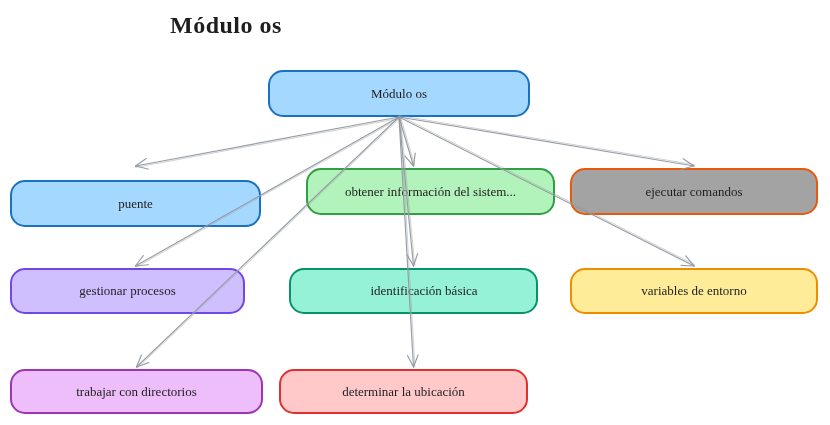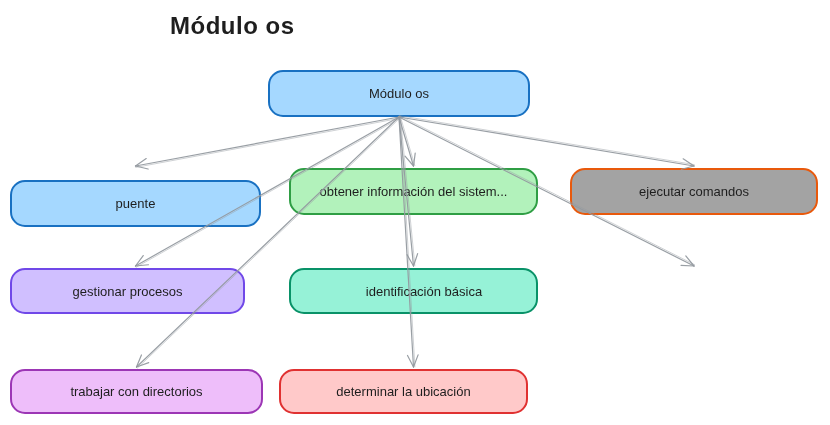--- a/index.html
+++ b/index.html
@@ -1,21 +1,21 @@
 <!DOCTYPE html>
 <html><head>
 <meta charset="utf-8">
 <style>
   html,body{margin:0;padding:0;background:#ffffff;}
   #canvas{
     position:relative;
     width:830px;height:425px;
     background:#ffffff;
     overflow:hidden;
-    font-family:Liberation Sans, sans-serif;
+    font-family:Liberation Serif, serif;
   }
   #diagram-title{
     position:absolute;
     left:170px;top:12px;
     font-size:24px;
     font-weight:600;
     color:#1e1e1e;
     letter-spacing:0.5px;
   }
   .node{
@@ -26,21 +26,21 @@
     font-size:13px;
     color:#1e1e1e;
     box-sizing:border-box;
     text-align:center;
     padding:0 10px;
     cursor:pointer;
   }
   
   #n-modulo-os               {left:268px;top:70px; width:262px;height:47px;}
   #n-puente                  {left:10px; top:168px;width:251px;height:47px;}
-  #n-obtener-informacion     {left:289px;top:168px;width:249px;height:47px;}
+  #n-obtener-informacion     {left:306px;top:168px;width:249px;height:47px;}
   #n-ejecutar-comandos       {left:570px;top:168px;width:248px;height:47px;}
   #n-gestionar-procesos      {left:10px; top:268px;width:235px;height:46px;}
   #n-identificacion-basica   {left:289px;top:268px;width:249px;height:46px;}
   #n-variables-de-entorno    {left:570px;top:268px;width:248px;height:46px;}
   #n-trabajar-con-directorios{left:10px; top:369px;width:253px;height:45px;}
   #n-determinar-la-ubicacion {left:279px;top:369px;width:249px;height:45px;}
   #edges-layer{
     position:absolute;left:0;top:0;width:830px;height:425px;
     pointer-events:none;
   }
@@ -69,20 +69,23 @@
   </div>
 
   <div class="node" id="n-gestionar-procesos" style="background: rgb(208, 191, 255); border-color: rgb(112, 72, 232);">
     <span>gestionar procesos</span>
   </div>
 
   <div class="node" id="n-identificacion-basica" style="background: rgb(150, 242, 215); border-color: rgb(9, 146, 104); padding-left: 31px;">
     <span>identificación básica</span>
   </div>
 
+  <div class="node" id="n-variables-de-entorno" style="background: rgb(255, 236, 153); border-color: rgb(240, 140, 0);">
+    <span>variables de entorno</span>
+  </div>
 
   <div class="node" id="n-trabajar-con-directorios" style="background: rgb(238, 190, 250); border-color: rgb(156, 54, 181);">
     <span>trabajar con directorios</span>
   </div>
 
   <div class="node" id="n-determinar-la-ubicacion" style="background: rgb(255, 201, 201); border-color: rgb(224, 49, 49);">
     <span>determinar la ubicación</span>
   </div>
 
   <svg id="edges-layer" width="830" height="425" viewBox="0 0 830 425" xmlns="http://www.w3.org/2000/svg">

